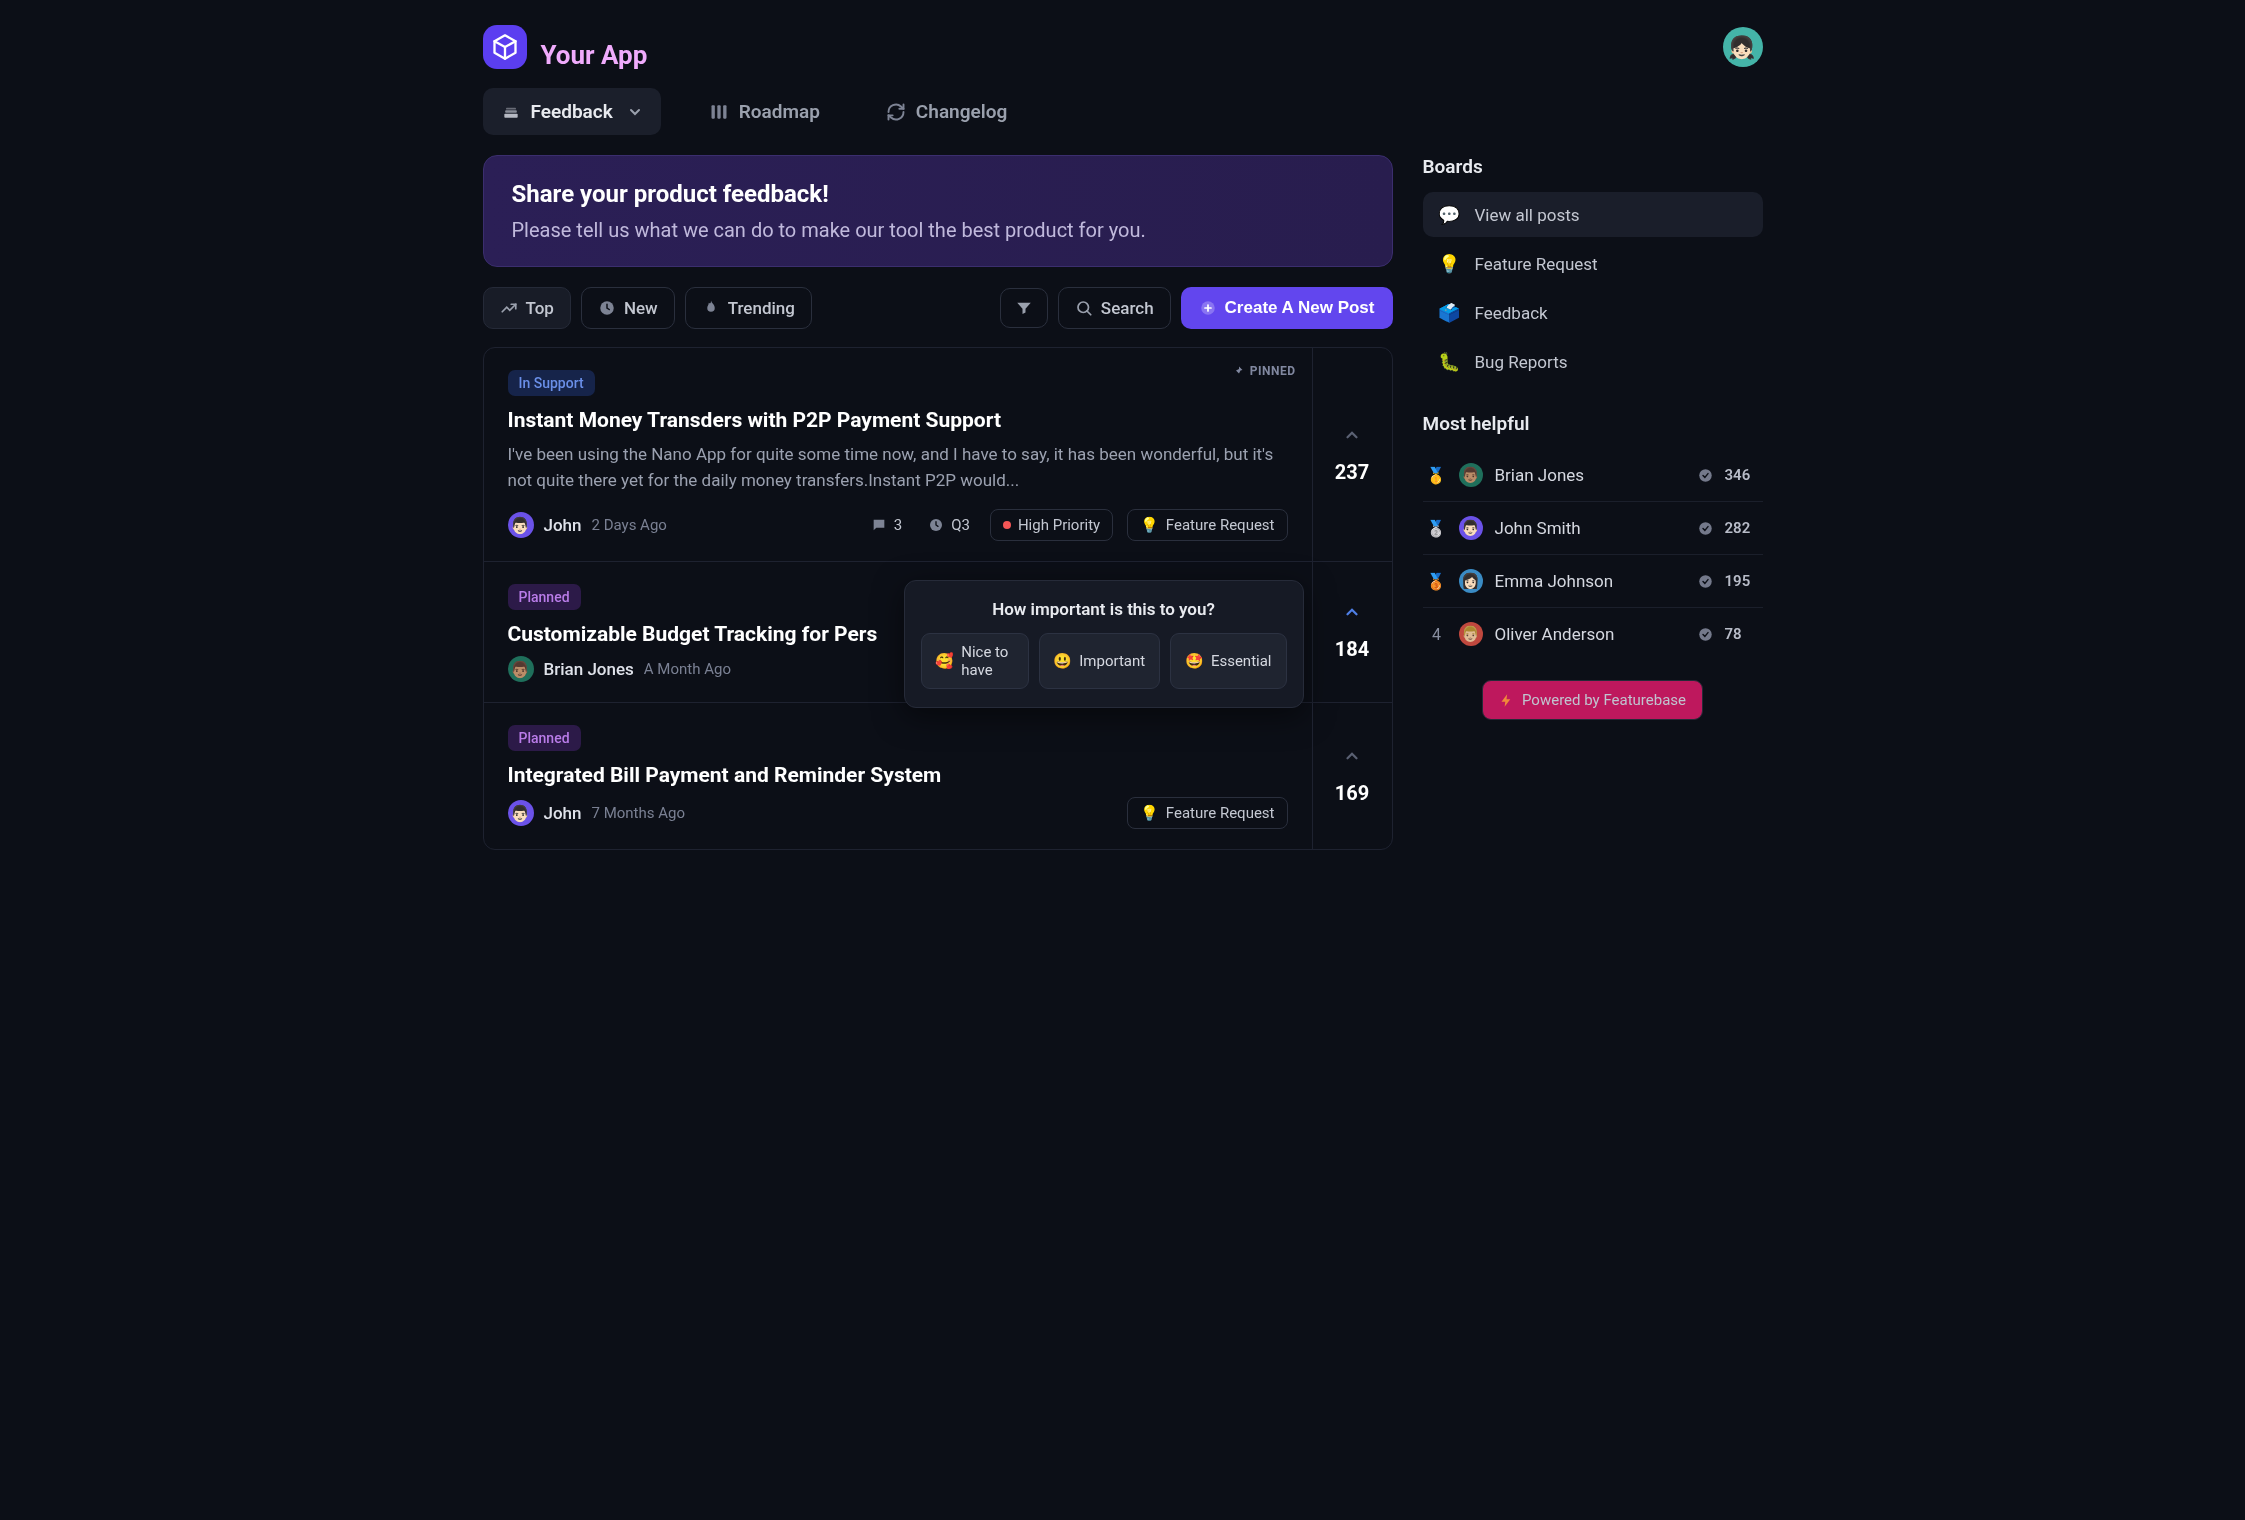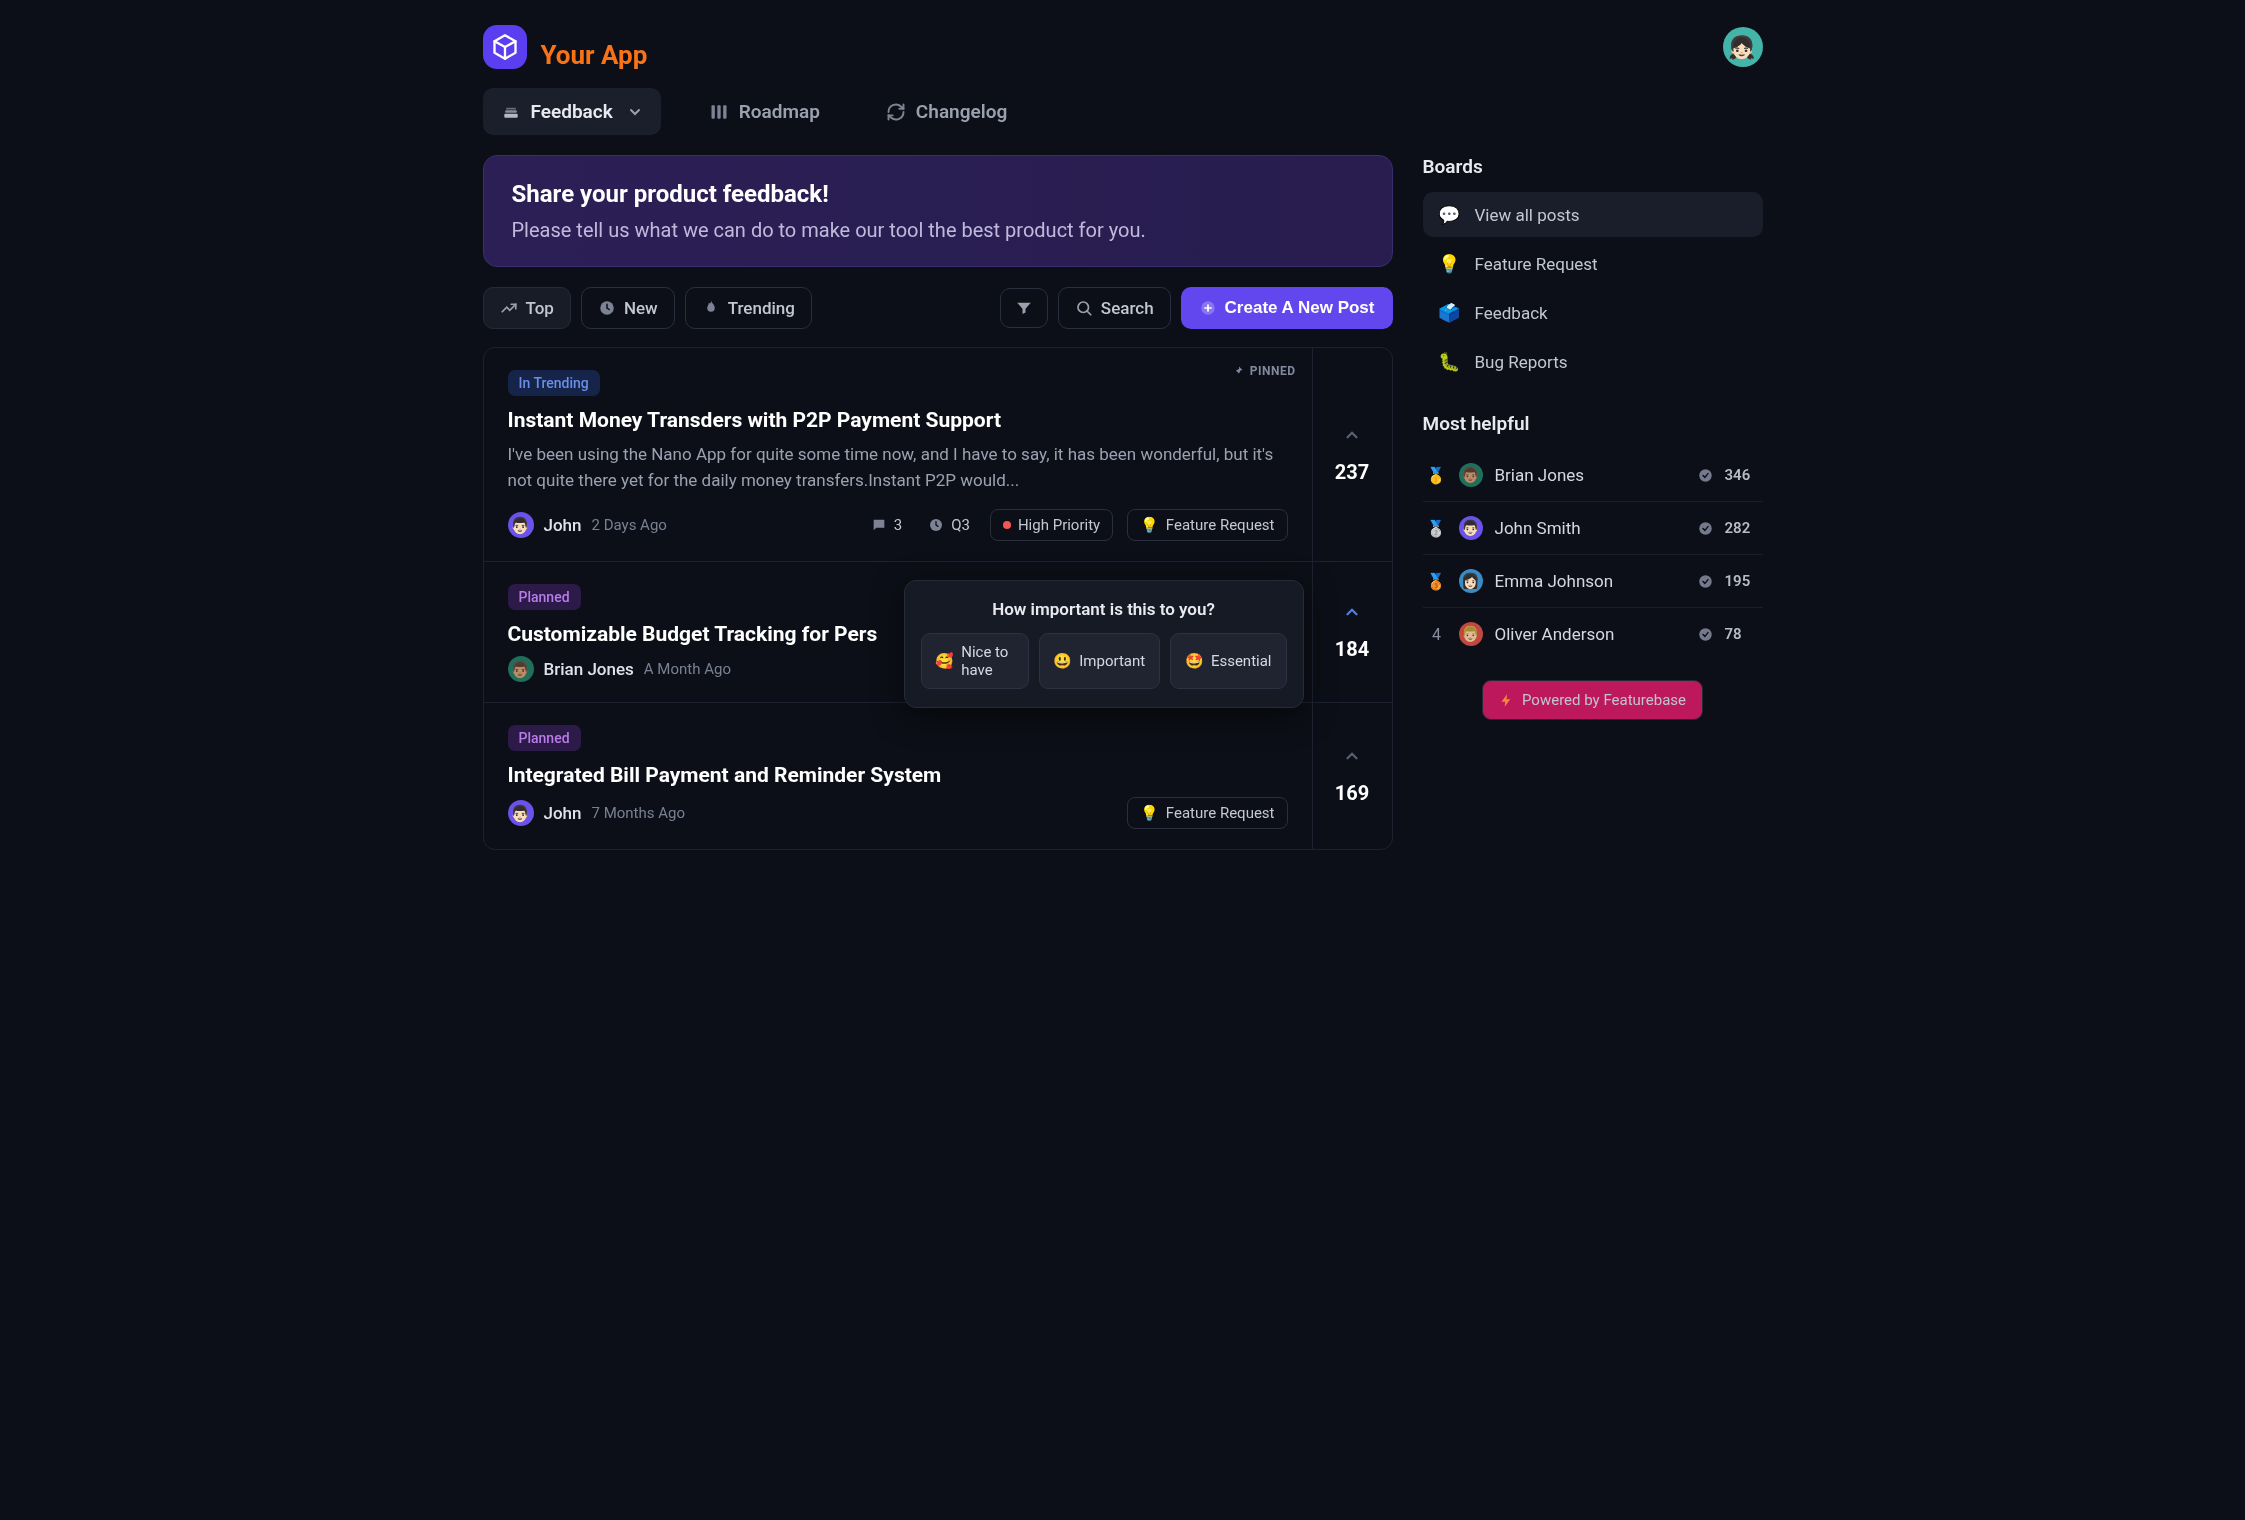--- a/index.html
+++ b/index.html
@@ -13,21 +13,21 @@
   .app { max-width: 1320px; margin: 0 auto; padding: 0 20px; }
 
   
   .header { display: flex; align-items: center; justify-content: space-between; padding: 24px 0 18px; }
   .brand { display: flex; align-items: center; gap: 14px; }
   .logo {
     width: 44px; height: 44px; border-radius: 14px;
     background: #5b3ef0; display: flex; align-items: center; justify-content: center;
   }
   .logo svg { width: 28px; height: 28px; }
-  .brand-title { font-size: 26px; font-weight: 700; color: #f97316; margin-top: 16px; }
+  .brand-title { font-size: 26px; font-weight: 700; color: #f0abfc; margin-top: 16px; }
   .avatar-top {
     width: 40px; height: 40px; border-radius: 50%;
     background: #44b4a8; display: flex; align-items: center; justify-content: center;
     font-size: 22px;
   }
 
   
   .nav { display: flex; gap: 30px; padding: 0 0 20px; }
   .nav-item {
     display: flex; align-items: center; gap: 10px; padding: 12px 18px;
@@ -287,21 +287,21 @@
 
       <div class="posts" id="posts">
           <div class="post">
     <div class="pinned">
       <svg width="12" height="12" viewBox="0 0 24 24" fill="#8188a0">
                 <path d="M14 3l7 7-4 1-3 6-3-3-6 6 6-6-3-3 6-3z"></path>
               </svg>
       <span>PINNED</span>
             </div>
     <div class="post-body">
-      <span class="badge progress">In Trending</span>
+      <span class="badge progress">In Support</span>
       <div class="post-title">Instant Money Transders with P2P Payment Support</div>
       <div class="post-excerpt">I've been using the Nano App for quite some time now, and I have to say, it has been wonderful, but it's not quite there yet for the daily money transfers.Instant P2P would...</div>
       <div class="post-meta">
         <div class="author">
           <div class="author-avatar" style="background:#6b52e8">👨🏻</div>
           <span class="author-name">John</span>
           <span class="author-time">2 Days Ago</span>
         </div>
         <div class="meta-spacer"></div>
         <div class="tag plain">

